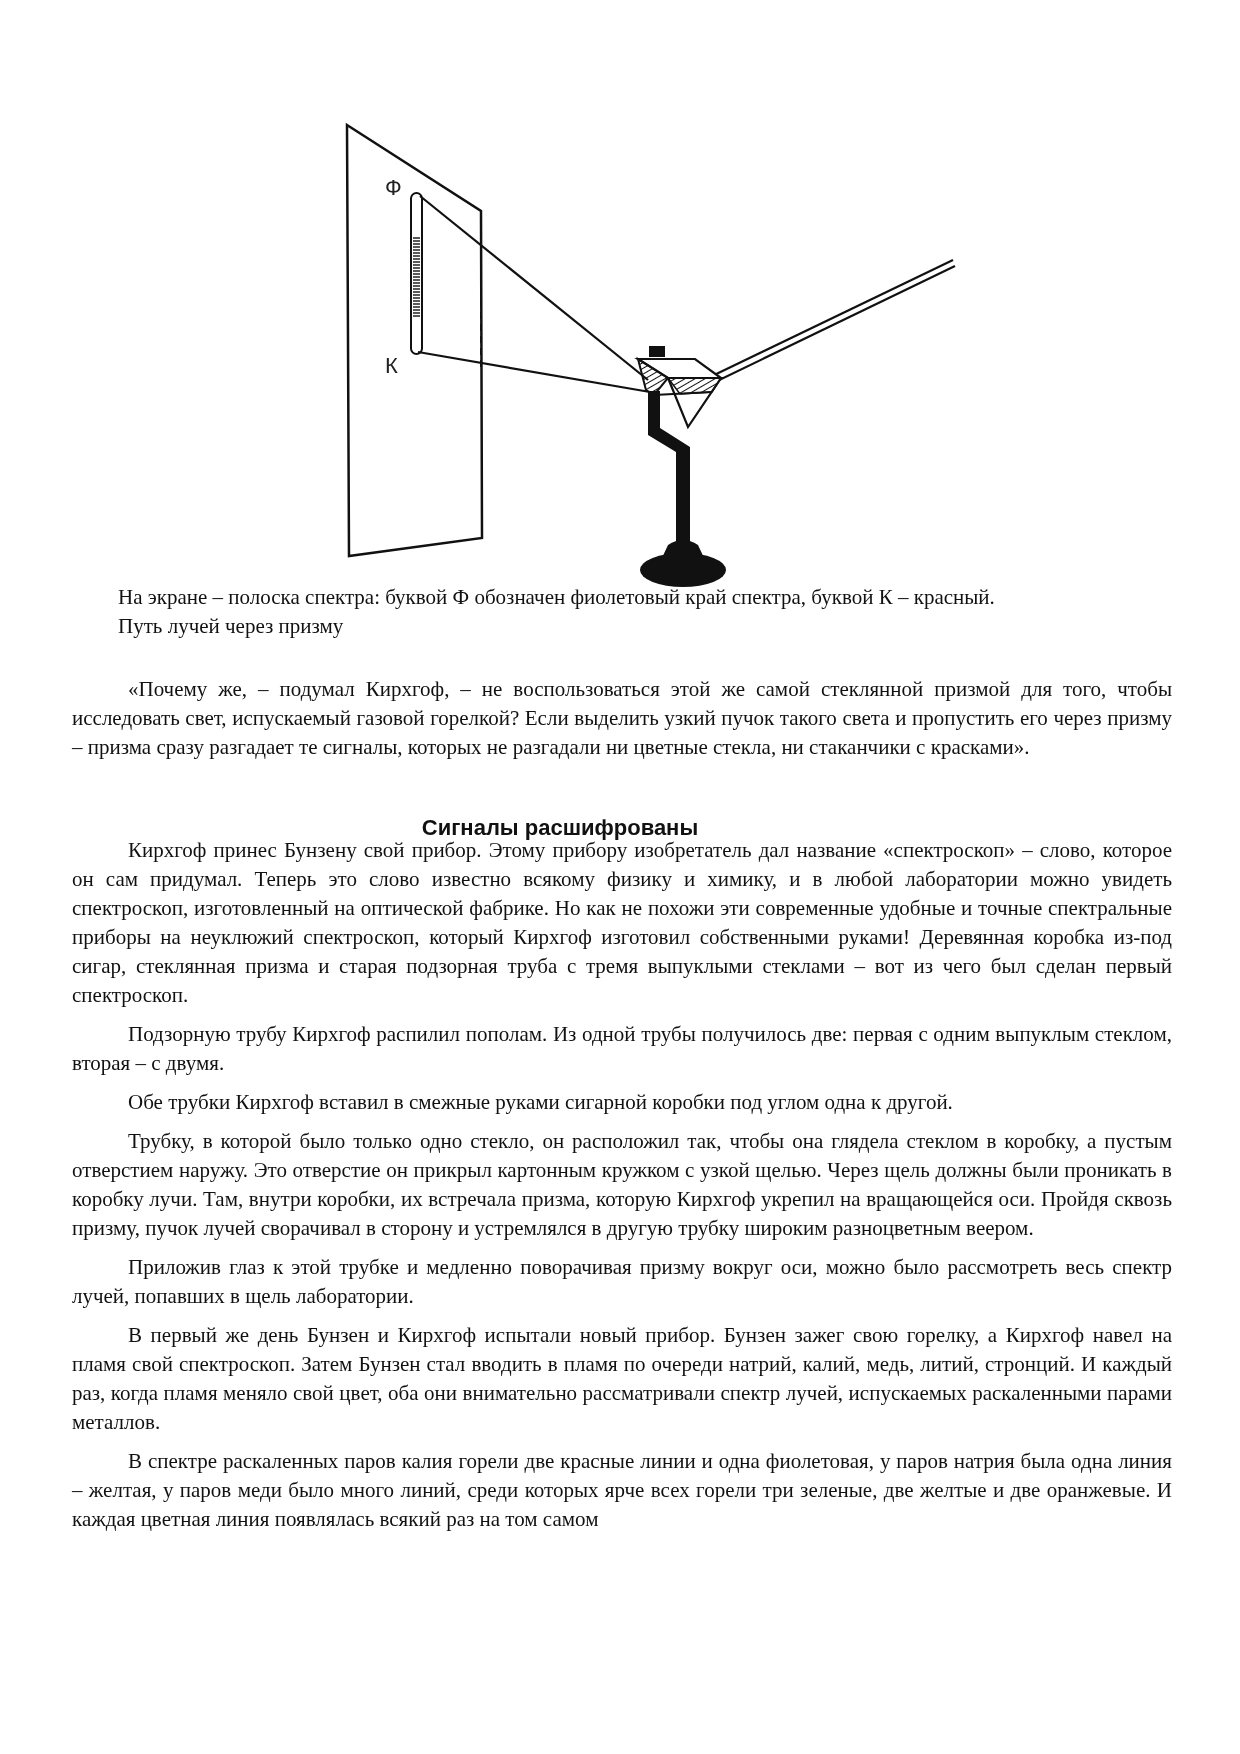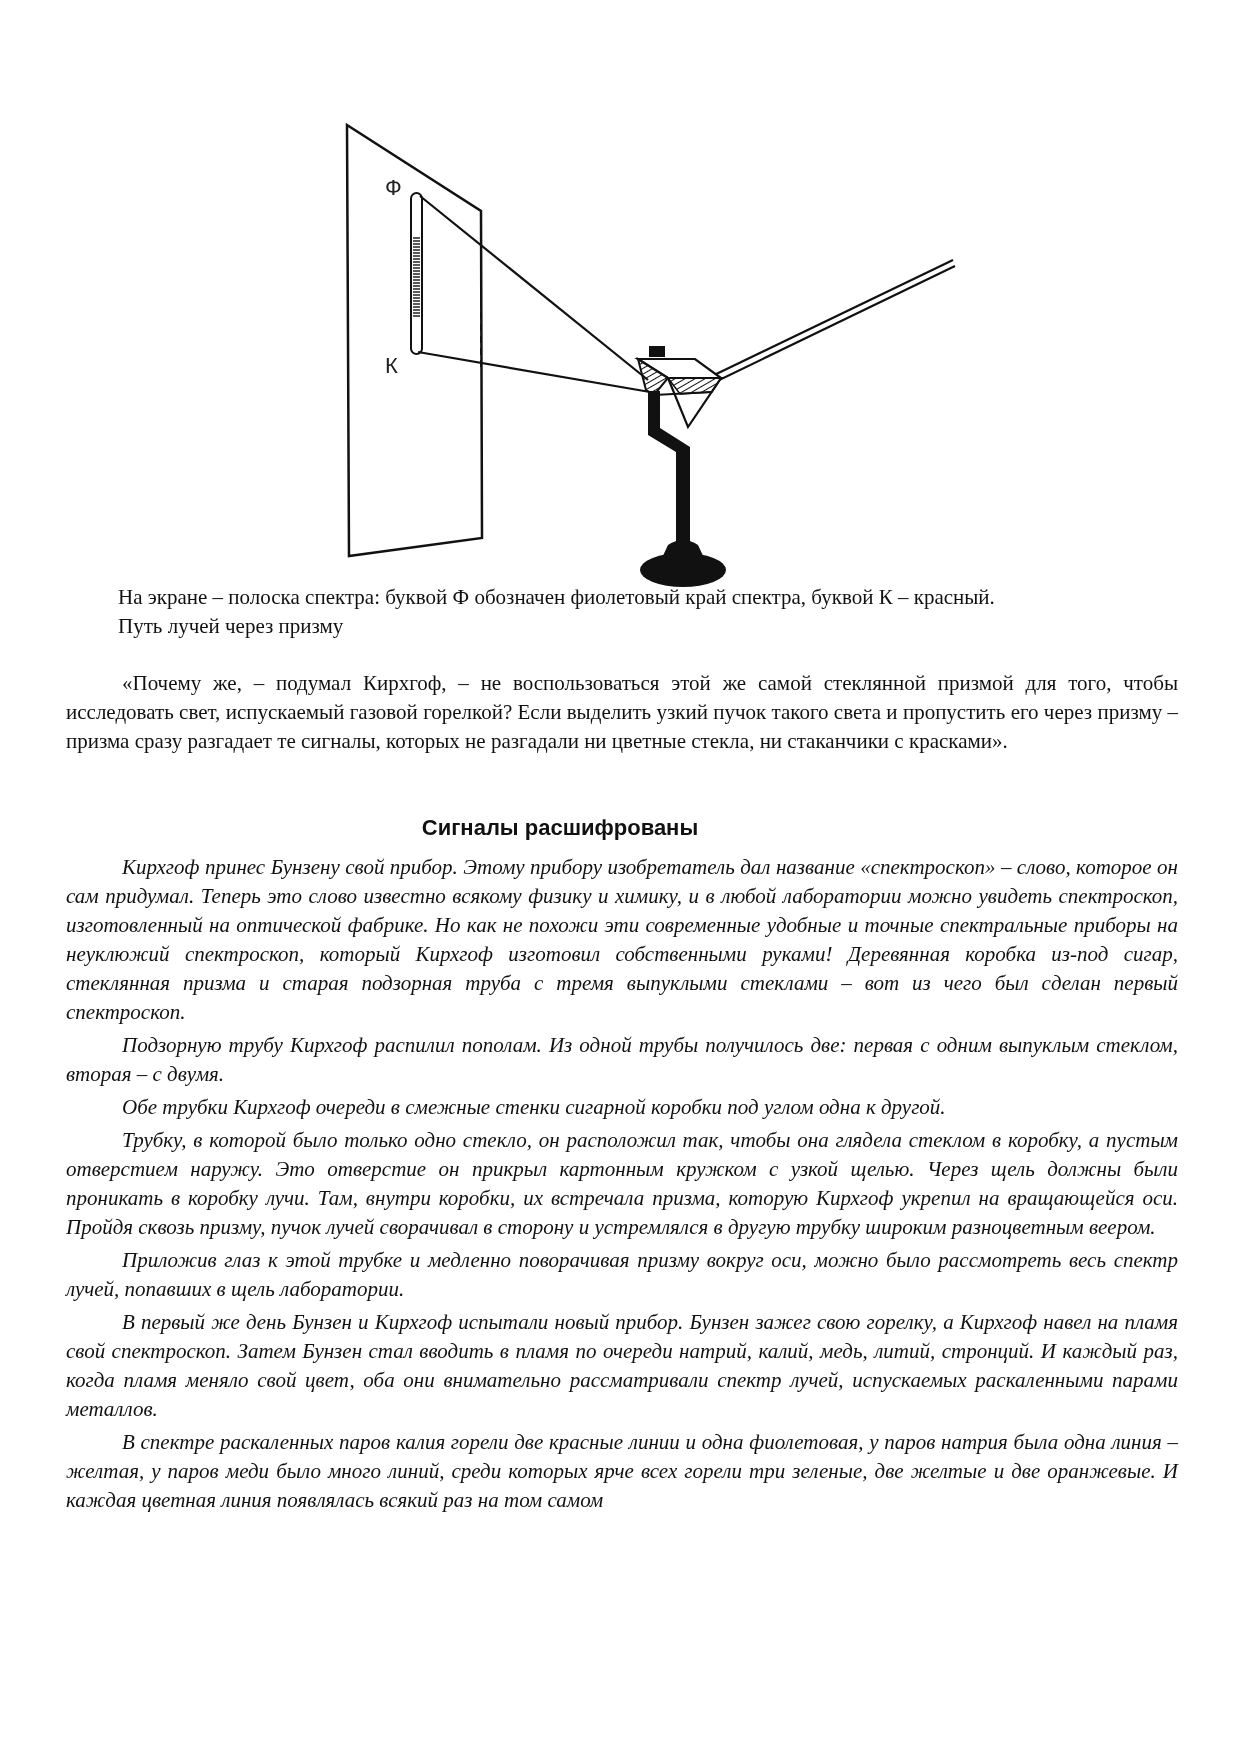--- a/index.html
+++ b/index.html
@@ -3,25 +3,25 @@
 <meta charset="utf-8">
 <style>
   html, body { margin: 0; padding: 0; background: #ffffff; }
   body { width: 1240px; height: 1754px; position: relative; overflow: hidden; color: #111111; }
   .figure { position: absolute; left: 0; top: 0; width: 1240px; height: 590px; }
   .caption { position: absolute; left: 118px; top: 583px; width: 1080px;
     font-family: "Liberation Serif", serif; font-size: 21px; line-height: 29px; }
   .caption div { white-space: nowrap; }
   .textcol { position: absolute; left: 62px; width: 1120px;
     font-family: "Liberation Serif", serif; font-size: 21px; line-height: 29px; }
-  .textcol p { margin: 4px; text-indent: 56px; text-align: justify; }
+  .textcol p { margin: 10px; text-indent: 56px; text-align: justify; }
   #quote-block { top: 665px; }
   #section-heading { position: absolute; left: 0; width: 1120px; top: 815px; text-align: center;
     font-family: "Liberation Sans", sans-serif; font-weight: bold; font-size: 22px; }
-  #body-block { top: 849px; font-style: italic; }
+  #body-block { top: 826px; }
   .fig-label { font-family: "Liberation Sans", sans-serif; font-size: 22px; fill: #222; }
 </style>
 </head>
 <body>
 
 <svg class="figure" viewBox="0 0 1240 590" width="1240" height="590">
   <defs>
     <pattern id="hatch" width="5" height="5" patternUnits="userSpaceOnUse" patternTransform="rotate(60)">
       <line x1="0" y1="0" x2="0" y2="5" stroke="#111" stroke-width="2"></line>
     </pattern>
@@ -69,18 +69,18 @@
 
 <div class="textcol" id="quote-block">
   <p>«Почему же, – подумал Кирхгоф, – не воспользоваться этой же самой стеклянной призмой для того, чтобы исследовать свет, испускаемый газовой горелкой? Если выделить узкий пучок такого света и пропустить его через призму – призма сразу разгадает те сигналы, которых не разгадали ни цветные стекла, ни стаканчики с красками».</p>
 </div>
 
 <div id="section-heading">Сигналы расшифрованы</div>
 
 <div class="textcol" id="body-block">
   <p>Кирхгоф принес Бунзену свой прибор. Этому прибору изобретатель дал название «спектроскоп» – слово, которое он сам придумал. Теперь это слово известно всякому физику и химику, и в любой лаборатории можно увидеть спектроскоп, изготовленный на оптической фабрике. Но как не похожи эти современные удобные и точные спектральные приборы на неуклюжий спектроскоп, который Кирхгоф изготовил собственными руками! Деревянная коробка из-под сигар, стеклянная призма и старая подзорная труба с тремя выпуклыми стеклами – вот из чего был сделан первый спектроскоп.</p>
   <p>Подзорную трубу Кирхгоф распилил пополам. Из одной трубы получилось две: первая с одним выпуклым стеклом, вторая – с двумя.</p>
-  <p>Обе трубки Кирхгоф очереди в смежные стенки сигарной коробки под углом одна к другой.</p>
+  <p>Обе трубки Кирхгоф вставил в смежные руками сигарной коробки под углом одна к другой.</p>
   <p>Трубку, в которой было только одно стекло, он расположил так, чтобы она глядела стеклом в коробку, а пустым отверстием наружу. Это отверстие он прикрыл картонным кружком с узкой щелью. Через щель должны были проникать в коробку лучи. Там, внутри коробки, их встречала призма, которую Кирхгоф укрепил на вращающейся оси. Пройдя сквозь призму, пучок лучей сворачивал в сторону и устремлялся в другую трубку широким разноцветным веером.</p>
   <p>Приложив глаз к этой трубке и медленно поворачивая призму вокруг оси, можно было рассмотреть весь спектр лучей, попавших в щель лаборатории.</p>
   <p>В первый же день Бунзен и Кирхгоф испытали новый прибор. Бунзен зажег свою горелку, а Кирхгоф навел на пламя свой спектроскоп. Затем Бунзен стал вводить в пламя по очереди натрий, калий, медь, литий, стронций. И каждый раз, когда пламя меняло свой цвет, оба они внимательно рассматривали спектр лучей, испускаемых раскаленными парами металлов.</p>
   <p>В спектре раскаленных паров калия горели две красные линии и одна фиолетовая, у паров натрия была одна линия – желтая, у паров меди было много линий, среди которых ярче всех горели три зеленые, две желтые и две оранжевые. И каждая цветная линия появлялась всякий раз на том самом</p>
 </div>
 
 </body></html>

